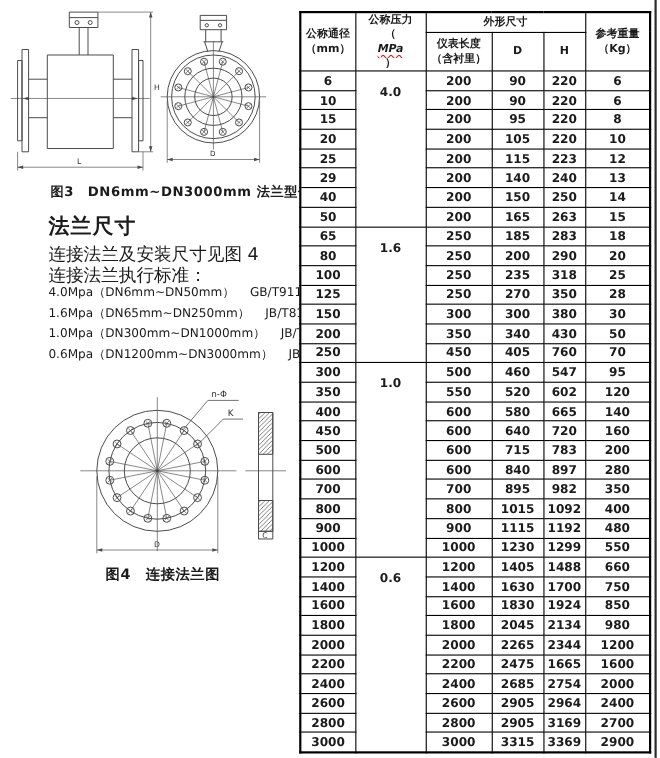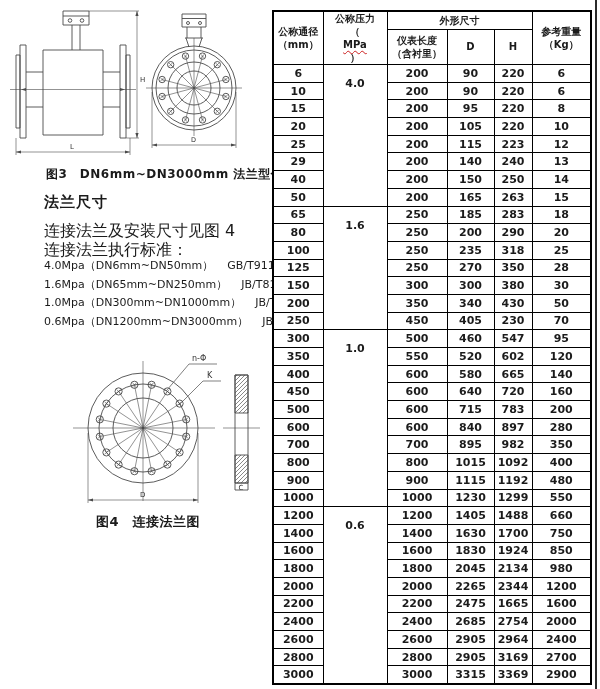--- a/index.html
+++ b/index.html
@@ -4,38 +4,38 @@
 <style>
   * { margin:0; padding:0; box-sizing:border-box; }
   body { background:#fff; font-family:"DejaVu Sans", sans-serif; color:#1b1b1b; }
   #app { position:relative; width:600px; height:689px; background:#ffffff; overflow:hidden; }
 
   .abs { position:absolute; }
   .edge-right { position:absolute; left:595px; top:0; width:2px; height:689px; background:#2b2b2b; }
 
   
   .fig-cap { font-size:12px; font-weight:bold; letter-spacing:0.5px; white-space:nowrap; }
-  .sec-head { font-size:15px; font-weight:bold; letter-spacing:1px;font-family:Liberation Mono, monospace; }
+  .sec-head { font-size:19px; font-weight:bold; letter-spacing:1px;font-family:Liberation Mono, monospace; }
   .body-line { font-size:16px; white-space:nowrap; }
   .std-item { font-size:11px; height:18.5px; white-space:nowrap; }
   .std-item .code { margin-left:14px; }
 
   
   .tbl-wrap { position:absolute; left:272px; top:10px; }
   table { border-collapse:collapse; border:2px solid #000; table-layout:fixed; width:320px; background:#fff; }
   th, td { border:1px solid #000; text-align:center; vertical-align:middle;
            font-weight:bold; padding:0; overflow:hidden; }
   thead th { font-size:10px; line-height:1.3;margin-left:28px; }
   tr.h1 { height:16px; }
   tr.h2 { height:31px; }
   tbody td { font-size:11px; }
   tbody tr { height:17.7px; }
   td.pressure { vertical-align:top; padding-top:12px; }
   .two-line span { display:block; }
-  .wavy { text-decoration-line:underline; text-decoration-style:wavy; text-decoration-color:#cc2222; text-underline-offset:2px; }
+  .wavy { text-decoration-line:underline; text-decoration-style:wavy; text-decoration-color:#cc2222; text-underline-offset:2px;font-style:italic; }
 
   
   svg { display:block; }
   .draw line, .draw rect, .draw circle, .draw path, .draw polyline { vector-effect:non-scaling-stroke; }
   svg text { font-family:"DejaVu Sans", sans-serif; fill:#333; }
 </style>
 </head>
 <body>
 
 <div id="app">
@@ -425,21 +425,21 @@
             <td>200</td>
             <td>350</td>
             <td>340</td>
             <td>430</td>
             <td>50</td>
           </tr>
           <tr>
             <td>250</td>
             <td>450</td>
             <td>405</td>
-            <td>230</td>
+            <td>760</td>
             <td>70</td>
           </tr>
           <tr>
             <td>300</td>
             <td class="pressure" rowspan="10">1.0</td>
             <td>500</td>
             <td>460</td>
             <td>547</td>
             <td>95</td>
           </tr>

